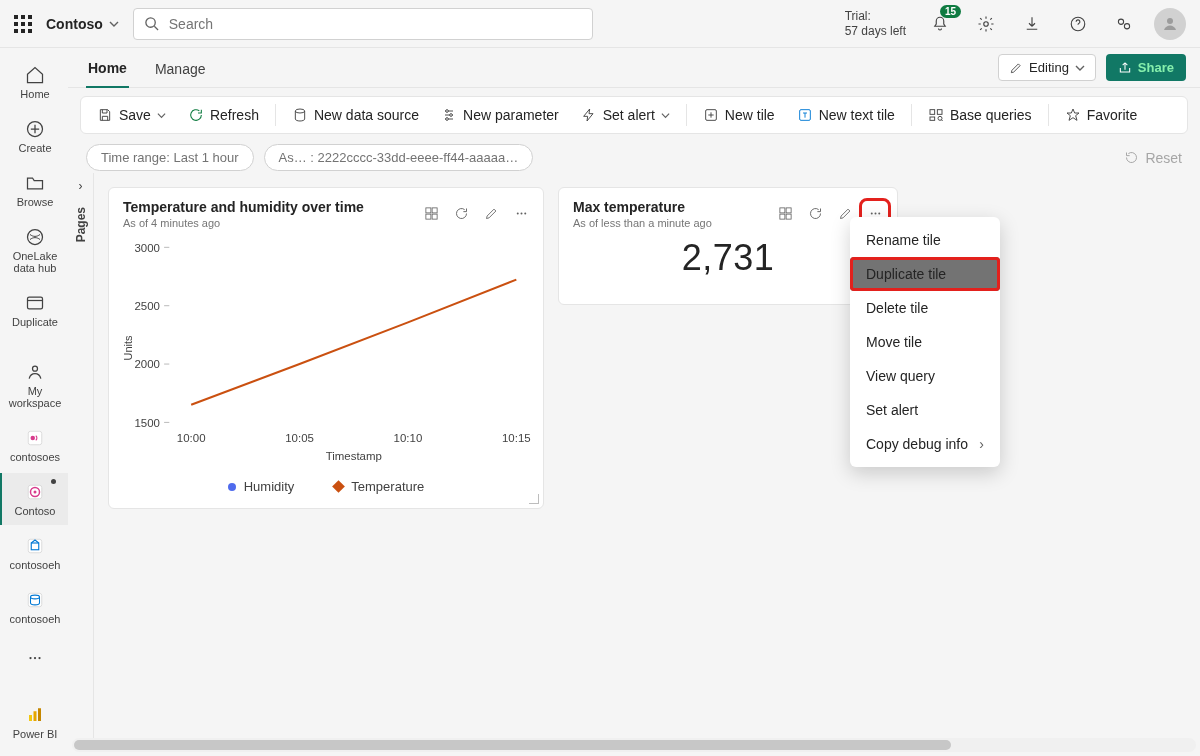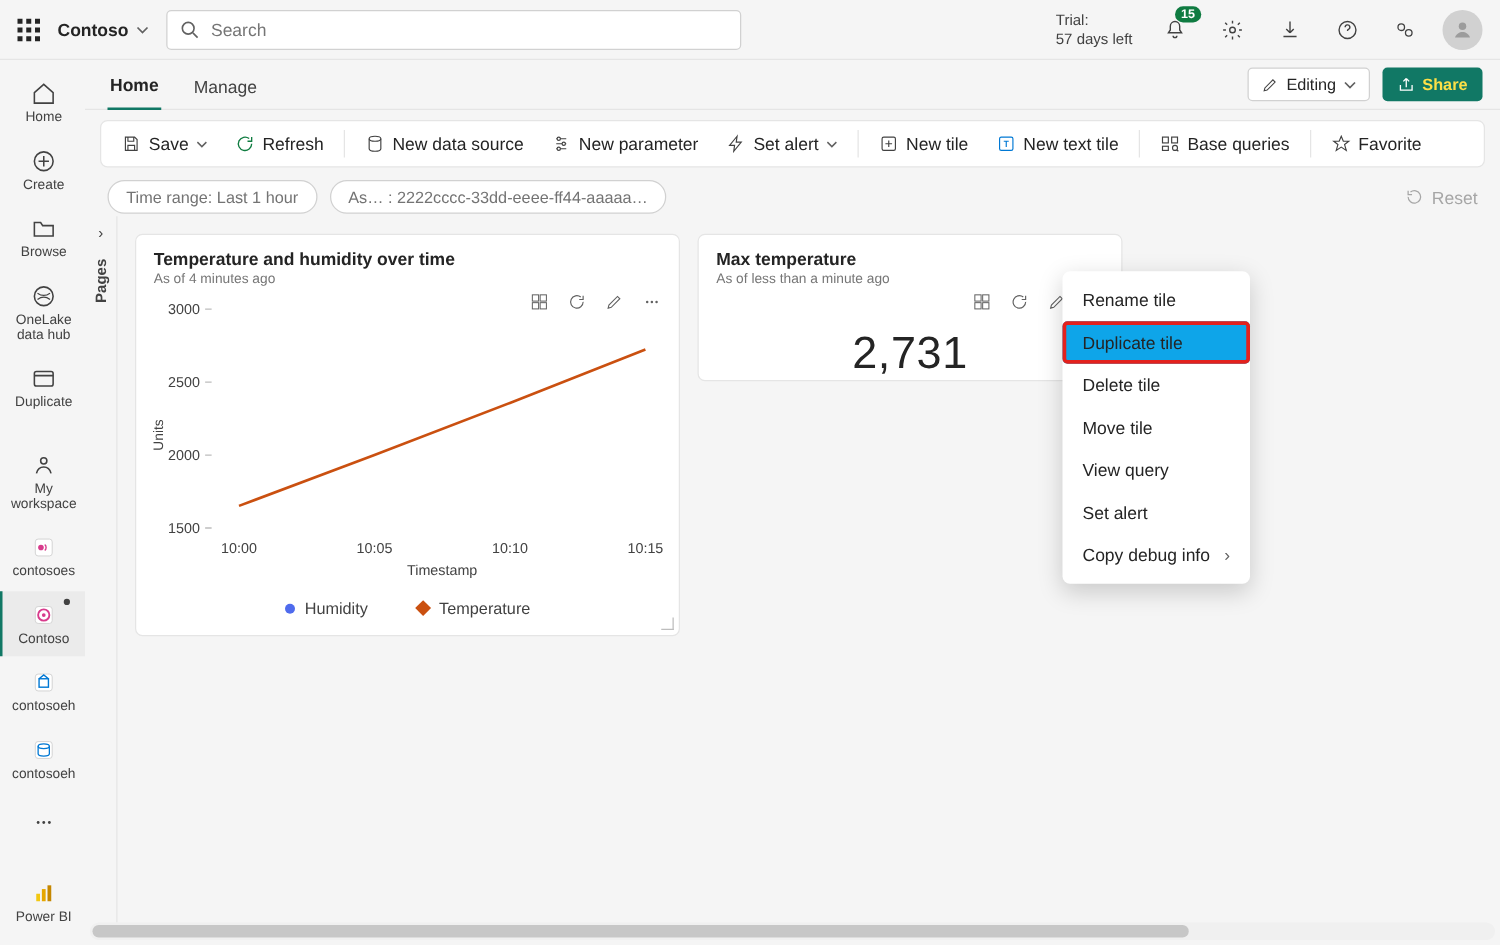--- a/index.html
+++ b/index.html
@@ -29,63 +29,63 @@
   .rail-more{margin-top:4px;}
   .rail-bottom{margin-top:auto; margin-bottom:8px;}
 
   
   .work{flex:1; display:flex; flex-direction:column; background:#f5f5f5;}
   .tabs{height:40px; display:flex; align-items:flex-end; gap:24px; padding:0 18px; border-bottom:1px solid #e5e5e5; position:relative;}
   .tab{padding:10px 2px 10px 2px; font-size:14px; color:#424242; cursor:pointer;}
   .tab.active{font-weight:600; color:#242424; border-bottom:2px solid #117865; margin-bottom:-1px;}
   .tabs-right{position:absolute; right:14px; bottom:6px; display:flex; gap:10px; align-items:center;}
   .btn-edit{background:#fff; border:1px solid #d1d1d1; border-radius:4px; padding:5px 10px; display:flex; align-items:center; gap:6px; font-size:13px; cursor:pointer;}
-  .btn-share{background:#117865; color:#fde047; border:none; border-radius:4px; padding:6px 12px; display:flex; align-items:center; gap:6px; font-size:13px; font-weight:600; cursor:pointer;}
+  .btn-share{background:#117865; color:#86efac; border:none; border-radius:4px; padding:6px 12px; display:flex; align-items:center; gap:6px; font-size:13px; font-weight:600; cursor:pointer;}
 
   .ribbon{background:#fff; border:1px solid #e5e5e5; border-radius:6px; margin:8px 12px 0 12px; padding:4px 6px; display:flex; align-items:center; gap:2px; flex-wrap:wrap;}
   .ritem{display:flex; align-items:center; gap:6px; padding:6px 10px; font-size:14px; color:#242424; border-radius:4px; cursor:pointer;}
   .rdiv{width:1px; height:22px; background:#e5e5e5; margin:0 4px;}
 
   .paramrow{display:flex; align-items:center; gap:10px; padding:10px 18px 2px 18px;}
   .pill{background:#fff; border:1px solid #d1d1d1; border-radius:16px; padding:5px 14px; font-size:13px; color:#737373; cursor:pointer; white-space:nowrap;}
   .reset{margin-left:auto; color:#a6a6a6; display:flex; align-items:center; gap:6px; font-size:14px; cursor:default;}
 
   
   .board-row{display:flex; flex:1; min-height:0;}
   .pages-tab{width:26px; border-right:1px solid #e5e5e5; background:#f5f5f5; display:flex; flex-direction:column; align-items:center; padding-top:6px; gap:14px;}
   .pages-tab .chev{font-size:12px; color:#424242; cursor:pointer;}
   .pages-tab .label{writing-mode:vertical-rl; transform:rotate(180deg); font-size:12px; color:#424242; font-weight:600;}
   .board{flex:1; padding:14px 14px 0 14px; overflow:hidden; position:relative;}
   .cards{display:flex; gap:14px; align-items:flex-start;}
 
   .card{background:#fff; border:1px solid #e5e5e5; border-radius:6px; box-shadow:0 0 0 rgba(0,0,0,0); position:relative;}
   .card.chart{width:436px; height:322px;}
   .card.kpi{width:340px; height:118px;}
-  .card-head{display:flex; align-items:flex-start; padding:10px 10px 2px 14px;flex-direction:column;}
+  .card-head{display:flex; align-items:center; padding:10px 10px 2px 14px;}
   .ch-title{font-size:14px; font-weight:600; line-height:1.3;}
   .ch-sub{font-size:11px; color:#767676; margin-top:1px;}
   .ch-actions{margin-left:auto; display:flex; gap:6px;}
   .ch-act{width:24px;height:24px;display:flex;align-items:center;justify-content:center;color:#616161;cursor:pointer;border-radius:3px; position:relative;}
   .ch-act.highlight{outline:3px solid #e3211d; outline-offset:1px; border-radius:4px;}
   .kpi-val{font-size:36px; font-weight:400; text-align:center; padding:6px 0 0 0; letter-spacing:0.5px;}
   .corner{position:absolute; right:4px; bottom:4px; width:10px; height:10px; border-right:1px solid #bdbdbd; border-bottom:1px solid #bdbdbd; cursor:nwse-resize;}
 
   
   .plot{position:absolute; left:28px; top:50px; right:10px; bottom:70px;}
   .plot svg{width:100%; height:100%; overflow:visible;}
   .axis-label-y{position:absolute; left:6px; top:50%; transform:translateY(-50%) rotate(-90deg); font-size:11px; color:#424242;}
   .legend{display:flex; gap:40px; justify-content:center; position:absolute; bottom:14px; left:0; right:0; font-size:13px; color:#424242;}
   .legend .l{display:flex; align-items:center; gap:8px;}
   .dot{width:8px;height:8px;border-radius:50%;background:#4f6bed;}
   .diamond{width:9px;height:9px;background:#ca5010;transform:rotate(45deg);}
 
   
   .ctx{position:absolute; left:756px; top:44px; width:150px; background:#fff; border-radius:6px; box-shadow:0 6px 20px rgba(0,0,0,0.18); padding:6px 0; z-index:50;}
   .ctx-item{padding:9px 16px; font-size:14px; display:flex; align-items:center; justify-content:space-between; cursor:pointer;}
-  .ctx-item.hl{outline:3px solid #e3211d; outline-offset:-3px; border-radius:4px; background:#0ea5e9;}
+  .ctx-item.hl{outline:3px solid #e3211d; outline-offset:-3px; border-radius:4px; background:#737373;}
 
   .hscroll{height:14px; background:#f0f0f0; margin:0 4px 4px 4px; border-radius:8px; position:relative;}
   .hscroll .thumb{position:absolute; left:2px; top:2px; height:10px; width:78%; background:#c7c7c7; border-radius:6px;}
 
   .chevdown{display:inline-block;}
 </style>
 </head>
 <body>
 
 <div class="topbar">

